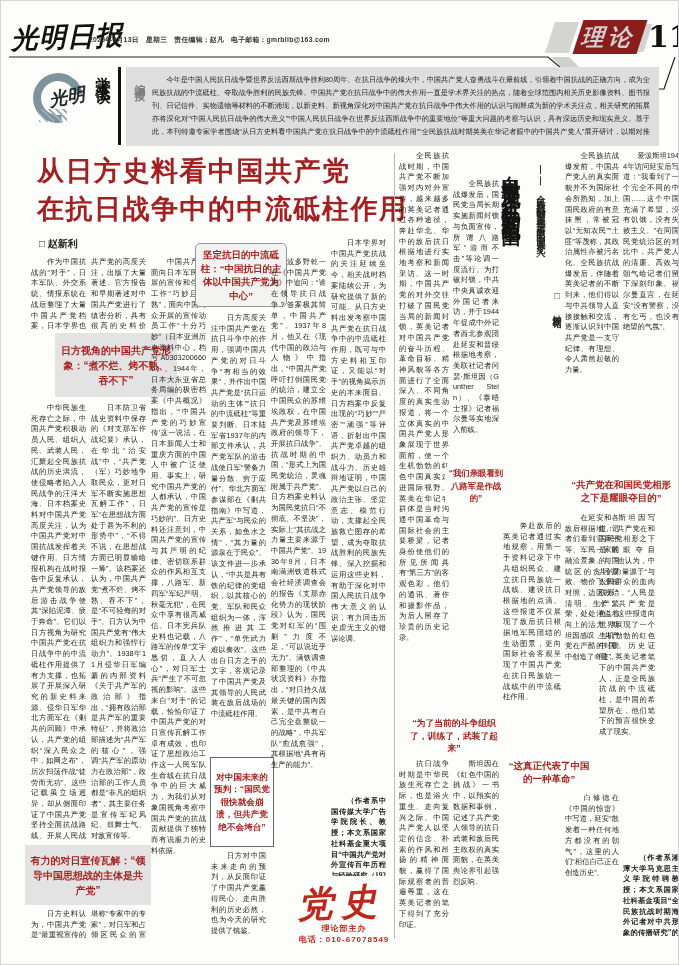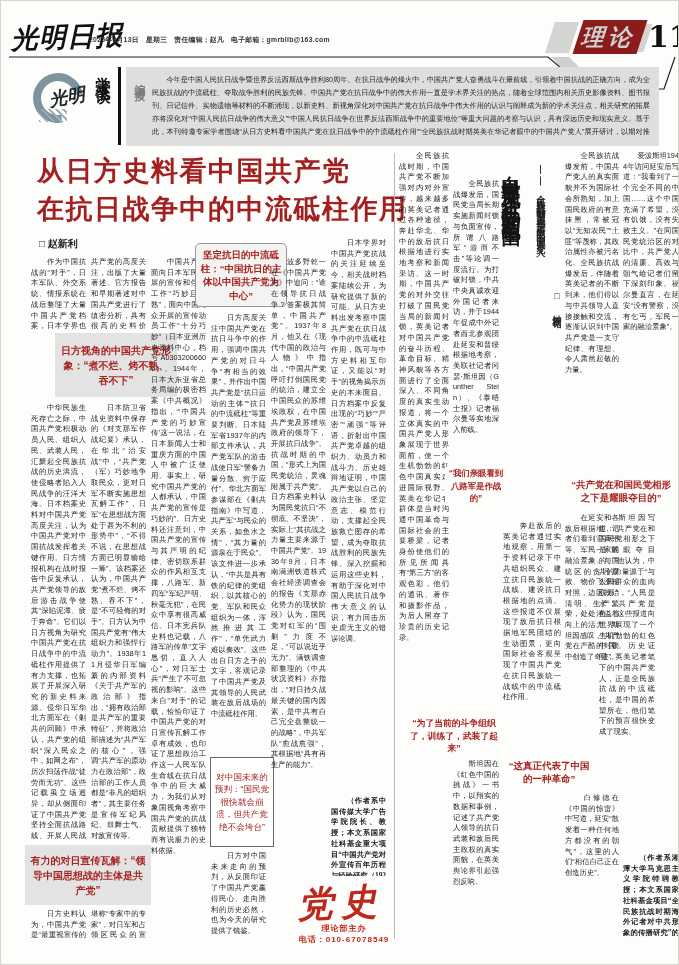--- a/index.html
+++ b/index.html
@@ -32,21 +32,21 @@
   .headline{font-family:"DejaVu Serif","Liberation Serif",serif;font-weight:900;font-size:27px;
             letter-spacing:1.5px;color:#a32020;white-space:nowrap;}
   .byline{font-size:10px;font-weight:bold;color:#222;}
   .colseg{font-size:7.3px;line-height:10.7px;text-align:justify;word-break:break-all;
           overflow:hidden;color:#1c1c1c;}
   .note-text{font-family:"Liberation Serif","DejaVu Serif",serif;font-weight:bold;color:#222;}
   .grayhead{background:#e3e3e3;color:#a82421;font-weight:bold;font-size:10px;line-height:15px;
             text-align:center;display:flex;align-items:center;justify-content:center;
             padding:2px 4px;box-sizing:border-box;}
   .borderhead{background:#f3f3f1;color:#a82421;border:1px solid #979797;border-radius:5px;}
-  .predbox{border:1px solid #666;background:#fff;color:#a82421;font-weight:normal;font-size:8.6px;
+  .predbox{border:1px solid #666;background:#fff;color:#a82421;font-weight:bold;font-size:8.6px;
            line-height:12.6px;text-align:center;display:flex;align-items:center;justify-content:center;
            padding:3px;box-sizing:border-box;}
   .redhead{color:#a82421;font-weight:bold;font-size:9.5px;line-height:13.5px;text-align:center;
            display:flex;align-items:center;justify-content:center;background:#fdfdfc;box-sizing:border-box;}
   
   .vtitle{writing-mode:vertical-rl;font-family:"DejaVu Serif","Liberation Serif",serif;font-weight:900;
           font-size:19px;letter-spacing:3.5px;color:#141414;}
   .vsub{writing-mode:vertical-rl;font-size:9px;font-weight:bold;letter-spacing:2.5px;color:#222;}
   .vauthor{writing-mode:vertical-rl;font-size:9px;font-weight:bold;letter-spacing:2px;color:#222;}
   .divider{background:#b9b9b6;}
@@ -108,27 +108,28 @@
   <div class="abs dept" style="left:288px;top:922px;width:110px;">理论部主办</div>
   <div class="abs dept" style="left:288px;top:933px;width:110px;">电话：010-67078549</div>
 
   <div class="abs divider" style="left:393px;top:152px;width:1px;height:786px;"></div>
 
   <div class="abs vtitle" style="left:498px;top:160px;height:345px;">向世界展现一个生机勃勃的红色中国</div>
   <div class="abs vsub" style="left:533px;top:164px;height:300px;">——全民族抗战时期英美在华记者眼中的中国共产党人</div>
   <div class="abs vauthor" style="left:549px;top:290px;height:70px;">□ 钟周铭</div>
 
   <div class="abs colseg" style="left:398px;top:150px;width:50px;height:562px;">　　全民族抗战时期，中国共产党不断加强对内对外宣传，越来越多的英美记者通过各种途径，奔赴华北、华中的敌后抗日根据地进行实地考察和新闻采访。这一时期，中国共产党的对外交往打破了国民党当局的新闻封锁，英美记者对中国共产党的奋斗历程、革命目标、精神风貌等各方面进行了全面深入、不同角度的真实生动报道，将一个立体真实的中国共产党人形象展现于世界面前，使一个生机勃勃的红色中国真实走进国际视野。英美在华记者群体是当时沟通中国革命与国际社会的主要桥梁，记者身份使他们的所见所闻具有“第三方”的客观色彩，他们的通讯、著作和摄影作品，为后人留存了珍贵的历史记录。</div>
+  <div class="abs colseg" style="left:398px;top:758px;width:50px;height:180px;">　　抗日战争时期是中华民族生死存亡之际，也是浴火重生、走向复兴之际。中国共产党人以坚定的信念、朴素的作风和昂扬的精神面貌，赢得了国际观察者的普遍尊重，这在英美记者的笔下得到了充分印证。</div>
   <div class="abs colseg" style="left:452px;top:150px;width:46px;height:314px;margin-top:28px;">　　全民族抗战爆发后，国民党当局长期实施新闻封锁与负面宣传，所谓八路军“游而不击”等论调一度流行。为打破封锁，中共中央真诚欢迎外国记者来访，并于1944年促成中外记者西北参观团赴延安和晋绥根据地考察，美联社记者冈瑟·斯坦因（Gunther Stein）、《泰晤士报》记者福尔曼等实地深入前线。</div>
   <div class="abs redhead" style="left:444px;top:466px;width:62px;height:38px;font-size:8.4px;line-height:12.5px;">“我们亲眼看到八路军是作战的”</div>
   <div class="abs redhead" style="left:408px;top:716px;width:90px;height:38px;font-size:8.8px;line-height:12.8px;">“为了当前的斗争组织了，训练了，武装了起来”</div>
   <div class="abs colseg" style="left:452px;top:758px;width:46px;height:180px;">　　斯坦因在《红色中国的挑战》一书中，以翔实的数据和事例，记述了共产党人领导的抗日武装和敌后民主政权的真实面貌，在英美舆论界引起强烈反响。</div>
   <div class="abs colseg" style="left:502px;top:520px;width:58px;height:230px;">　　奔赴敌后的英美记者通过实地观察，用第一手资料记录下中共组织民众、建立抗日民族统一战线、建设抗日根据地的点滴。这些报道不仅展现了敌后抗日根据地军民团结的生动图景，更向国际社会客观呈现了中国共产党在抗日民族统一战线中的中流砥柱作用。</div>
   <div class="abs redhead" style="left:504px;top:754px;width:88px;height:34px;">“这真正代表了中国的一种革命”</div>
   <div class="abs colseg" style="left:564px;top:150px;width:54px;height:318px;">　　全民族抗战爆发前，中国共产党人的真实面貌并不为国际社会所熟知，加上国民政府的有意抹黑，常被冠以“无知农民”“土匪”等蔑称，其政治属性亦被污名化。全民族抗战爆发后，伴随着英美记者的不断到来，他们得以与中共领导人直接接触和交流，逐渐认识到中国共产党是一支守纪律、有理想、令人肃然起敬的力量。</div>
   <div class="abs redhead" style="left:566px;top:472px;width:108px;height:36px;">“共产党在和国民党相形之下是耀眼夺目的”</div>
   <div class="abs colseg" style="left:564px;top:512px;width:54px;height:238px;">　　在延安和各敌后根据地，记者们看到官兵平等、军民一家的融洽景象。与国统区的贪污腐败、物价飞涨相对照，边区政治清明、生产繁荣，处处洋溢着向上的活力。斯坦因感叹，“共产党在严酷的封锁中创造了奇迹”。</div>
   <div class="abs colseg" style="left:564px;top:792px;width:54px;height:146px;">　　白修德在《中国的惊雷》中写道，延安“散发着一种任何地方都没有的朝气”，这里的人们“相信自己正在创造历史”。</div>
-  <div class="abs colseg" style="left:622px;top:150px;width:56px;height:318px;">　　爱泼斯坦1944年访问延安后写道：“我看到了一个完全不同的中国……这个中国充满了希望，没有饥饿，没有失败主义。”在同国民党统治区的对比中，共产党人的清廉、高效与朝气给记者们留下深刻印象。福尔曼直言，在延安“没有警察，没有乞丐，军民一家的融洽景象”。</div>
+  <div class="abs colseg" style="left:622px;top:150px;width:56px;height:318px;">　　爱泼斯坦1944年访问延安后写道：“我看到了一个完全不同的中国……这个中国充满了希望，没有饥饿，没有失败主义。”在同国民党统治区的对比中，共产党人的清廉、高效与朝气给记者们留下深刻印象。福尔曼直言，在延安“没有警察，没有乞丐，也没有绝望的气氛”。</div>
   <div class="abs colseg" style="left:598px;top:512px;width:56px;height:338px;">　　斯坦因写道：“共产党在和国民党相形之下是耀眼夺目的。”他认为，中共的力量源于“与人民群众的血肉联系”，“人民是水，共产党是鱼”。这些报道向世界展现了一个生机勃勃的红色中国。历史证明，英美记者笔下的中国共产党人，正是全民族抗战的中流砥柱，是中国的希望所在，他们笔下的预言很快变成了现实。</div>
   <div class="abs colseg note-text" style="left:622px;top:852px;width:56px;height:86px;">　　（作者系湘潭大学马克思主义学院特聘教授；本文系国家社科基金项目“全民族抗战时期海外记者对中共形象的传播研究”的阶段性成果）</div>
 
 </div>
 
 </body></html>

